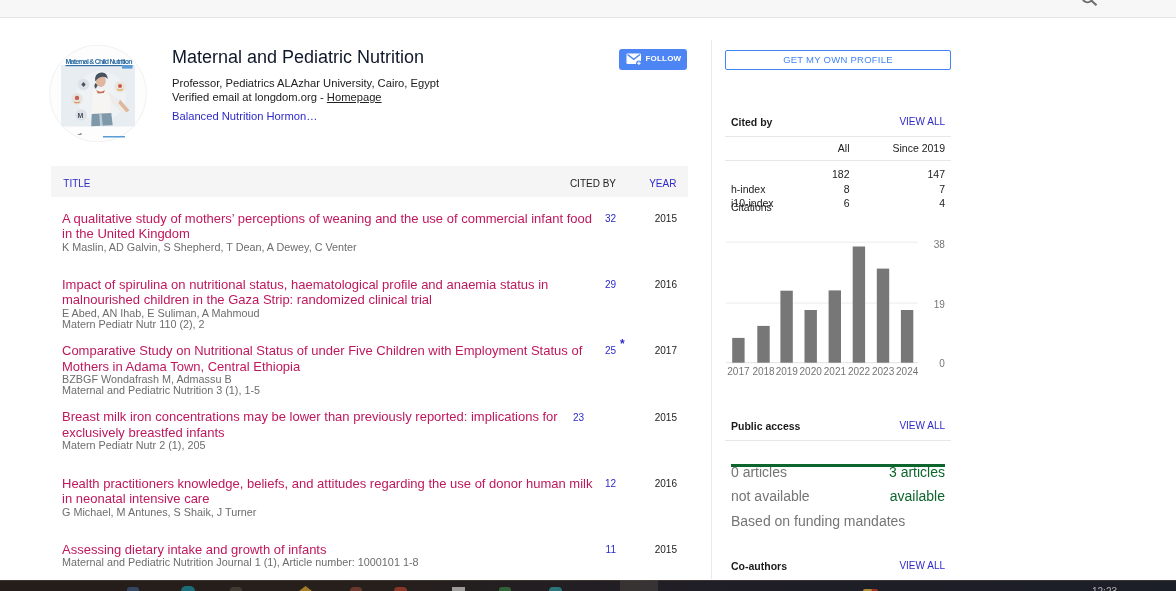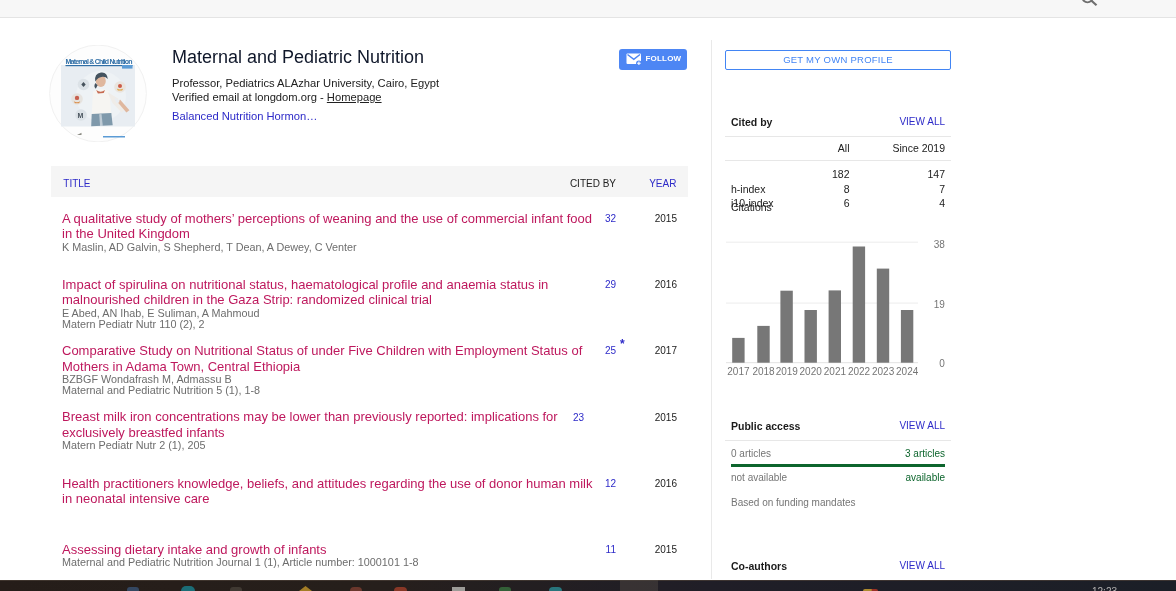--- a/index.html
+++ b/index.html
@@ -27,21 +27,21 @@
 .row .a, .row .j { font-size:10.8px; line-height:11px; color:#6d6d6d; white-space:nowrap; }
 .row .a { margin-top:0.2px; }
 .cb { width:57px; text-align:right; font-size:10px; color:#2d2ac8; }
 .yr { width:47px; text-align:right; font-size:10px; color:#212121; }
 
 
 .sbhead { font-size:10.5px; font-weight:bold; color:#1b1b1b; }
 .viewall { font-size:10px; color:#2d2ac8; width:85px; text-align:right; left:860px; }
 .sbhr { left:725px; width:226px; height:1px; background:#e7e7e7; }
 .s1 { font-size:10.5px; color:#212121; }
-.s2 { font-size:10px; color:#757575; }
+.s2 { font-size:14px; color:#757575;margin-top:16px; }
 .green { color:#0d652d; }
 .r2 { left:790px; width:59.5px; text-align:right; }
 .r3 { left:875px; width:70px; text-align:right; }
 
 
 .taskbar { left:0; top:580px; width:1176px; height:11px; background:linear-gradient(90deg,#2a211d 0%,#2c231f 30%,#232230 60%,#1d2330 100%); overflow:hidden; }
 </style>
 </head>
 <body>
 <div class="abs topbar">
@@ -119,35 +119,36 @@
   <div class="t">Impact of spirulina on nutritional status, haematological profile and anaemia status in<br>malnourished children in the Gaza Strip: randomized clinical trial</div>
   <div class="a">E Abed, AN Ihab, E Suliman, A Mahmoud</div>
   <div class="j">Matern Pediatr Nutr 110 (2), 2</div>
 </div>
 <div class="abs cb" style="left:559px; top:278.9px;">29</div>
 <div class="abs yr" style="left:630px; top:278.9px;">2016</div>
 
 <div class="abs row" style="top:343.1px;">
   <div class="t">Comparative Study on Nutritional Status of under Five Children with Employment Status of<br>Mothers in Adama Town, Central Ethiopia</div>
   <div class="a">BZBGF Wondafrash M, Admassu B</div>
-  <div class="j">Maternal and Pediatric Nutrition 5 (1), 1-8</div>
+  <div class="j">Maternal and Pediatric Nutrition 3 (1), 1-5</div>
 </div>
 <div class="abs cb" style="left:559px; top:345.2px;">25</div>
 <div class="abs" style="left:620px; top:336.5px; font-size:12px; font-weight:bold; color:#2d2ac8;">*</div>
 <div class="abs yr" style="left:630px; top:345.2px;">2017</div>
 
 <div class="abs row" style="top:409.4px;">
   <div class="t">Breast milk iron concentrations may be lower than previously reported: implications for<br>exclusively breastfed infants</div>
   <div class="j">Matern Pediatr Nutr 2 (1), 205</div>
 </div>
 <div class="abs cb" style="left:527px; top:411.5px;">23</div>
 <div class="abs yr" style="left:630px; top:411.5px;">2015</div>
 
 <div class="abs row" style="top:475.7px;">
   <div class="t">Health practitioners knowledge, beliefs, and attitudes regarding the use of donor human milk<br>in neonatal intensive care</div>
+  <div class="a">G Michael, M Antunes, S Shaik, J Turner</div>
 </div>
 <div class="abs cb" style="left:559px; top:477.8px;">12</div>
 <div class="abs yr" style="left:630px; top:477.8px;">2016</div>
 
 <div class="abs row" style="top:542px;">
   <div class="t">Assessing dietary intake and growth of infants</div>
   <div class="j">Maternal and Pediatric Nutrition Journal 1 (1), Article number: 1000101 1-8</div>
 </div>
 <div class="abs cb" style="left:559px; top:544.1px;">11</div>
 <div class="abs yr" style="left:630px; top:544.1px;">2015</div>

